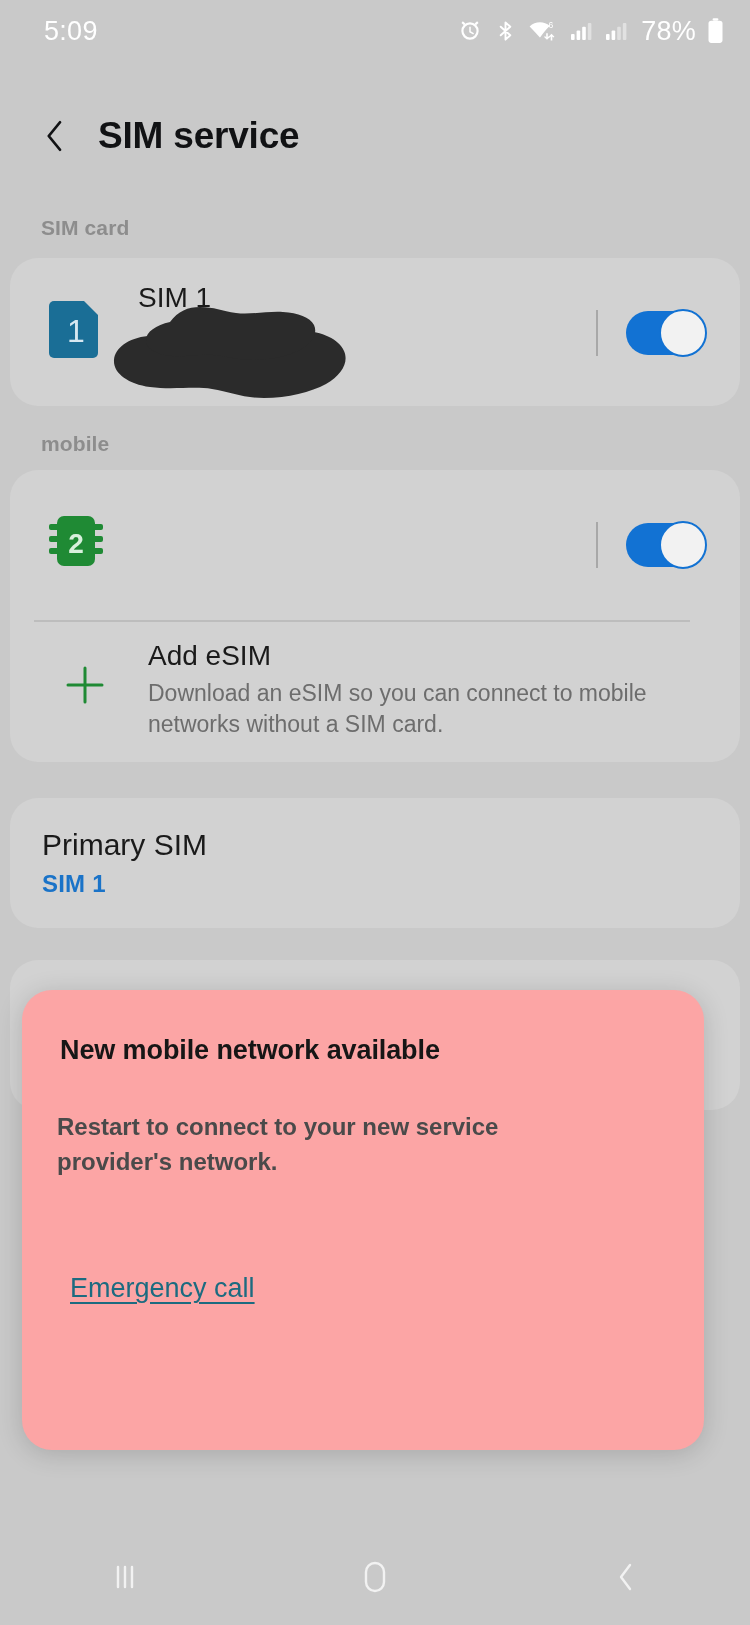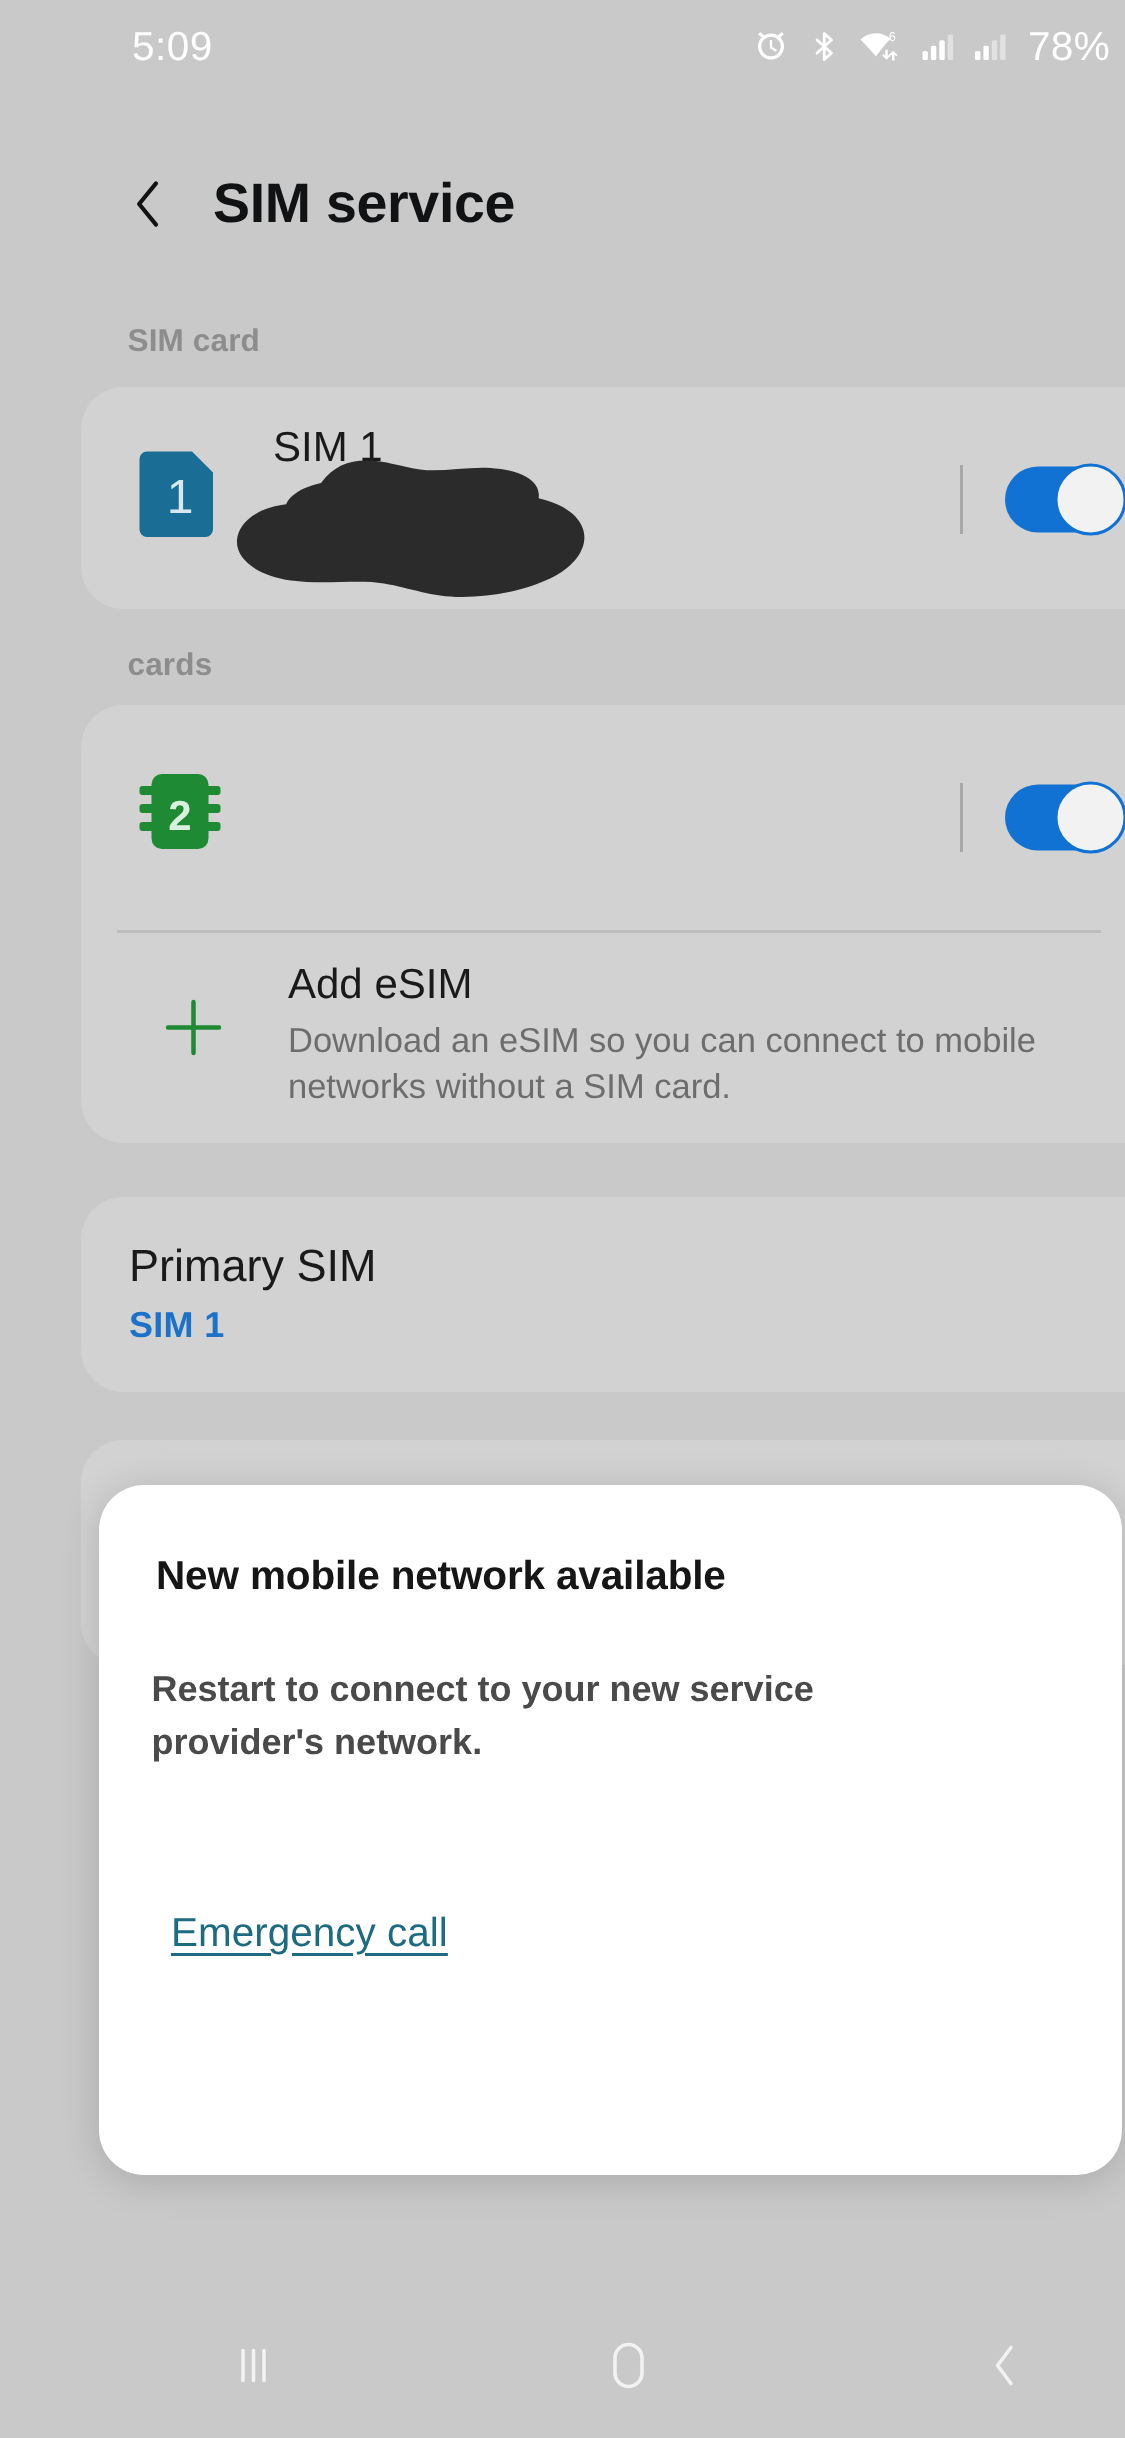--- a/index.html
+++ b/index.html
@@ -6,21 +6,20 @@
   html, body {
     width:750px; height:1625px;
     background:#c9c9c9;
     font-family:"Liberation Sans", sans-serif;
     overflow:hidden;
   }
   #screen {
     position:relative;
     width:623px; height:1625px;
     background:#c9c9c9;
-    margin-left:44px;
   }
 
   
   #settings-layer { position:absolute; inset:0; }
 
   
   .statusbar {
     position:absolute; top:0; left:0; width:750px; height:62px;
     display:flex; align-items:center; justify-content:space-between;
     padding:0 26px 0 44px;
@@ -78,21 +77,21 @@
 
   .primary-value { font-size:24px; color:#1a73c8; font-weight:700; letter-spacing:.2px; }
 
   
   .redaction { position:absolute; }
 
   
   .dialog {
     position:absolute; left:22px; top:990px;
     width:682px; height:460px;
-    background:#ffffff; border-radius:30px;
+    background:#fca5a5; border-radius:30px;
     box-shadow:0 4px 26px rgba(0,0,0,.16);
   }
   .dlg-title {
     position:absolute; left:38px; top:45px;
     font-size:27px; font-weight:700; color:#161616; letter-spacing:-.1px;
   }
   .dlg-body {
     position:absolute; left:35px; top:120px; width:520px;
     font-size:24px; color:#4a4a4a; line-height:1.45;font-weight:bold;
   }
@@ -206,21 +205,21 @@
       </span>
 
       <div class="toggle-wrap" style="right:36px; top:52px;">
         <span class="toggle-div"></span>
         <span class="toggle">
           <span class="knob"></span>
         </span>
       </div>
     </div>
 
-    <div class="section-label" style="top:432px;">cards</div>
+    <div class="section-label" style="top:432px;">mobile</div>
 
     <div class="card" style="top:470px; height:292px;">
 
       <div style="position:absolute; left:0; top:0; width:730px; height:150px;">
         <span class="sim-badge" style="left:38px; top:42px;">
           <svg width="56" height="58" viewBox="0 0 56 58">
             <rect x="9" y="4" width="38" height="50" rx="7" fill="#1f8a34"></rect>
             <g fill="#1f8a34">
               <rect x="1" y="12" width="10" height="6" rx="2"></rect>
               <rect x="1" y="24" width="10" height="6" rx="2"></rect>

